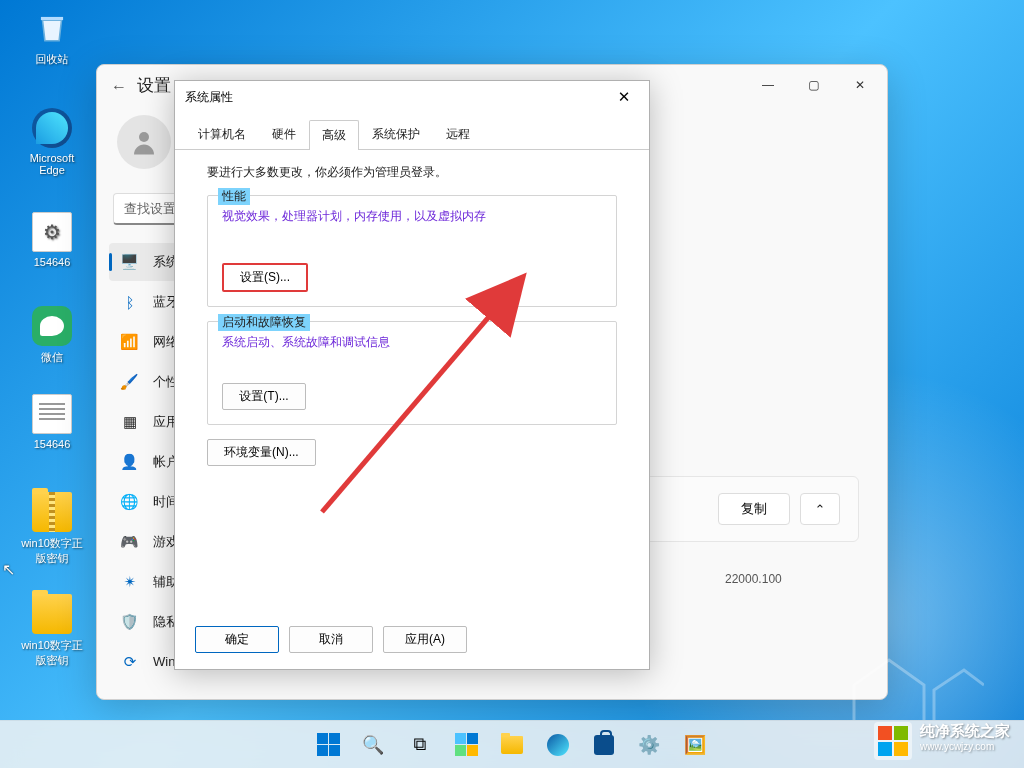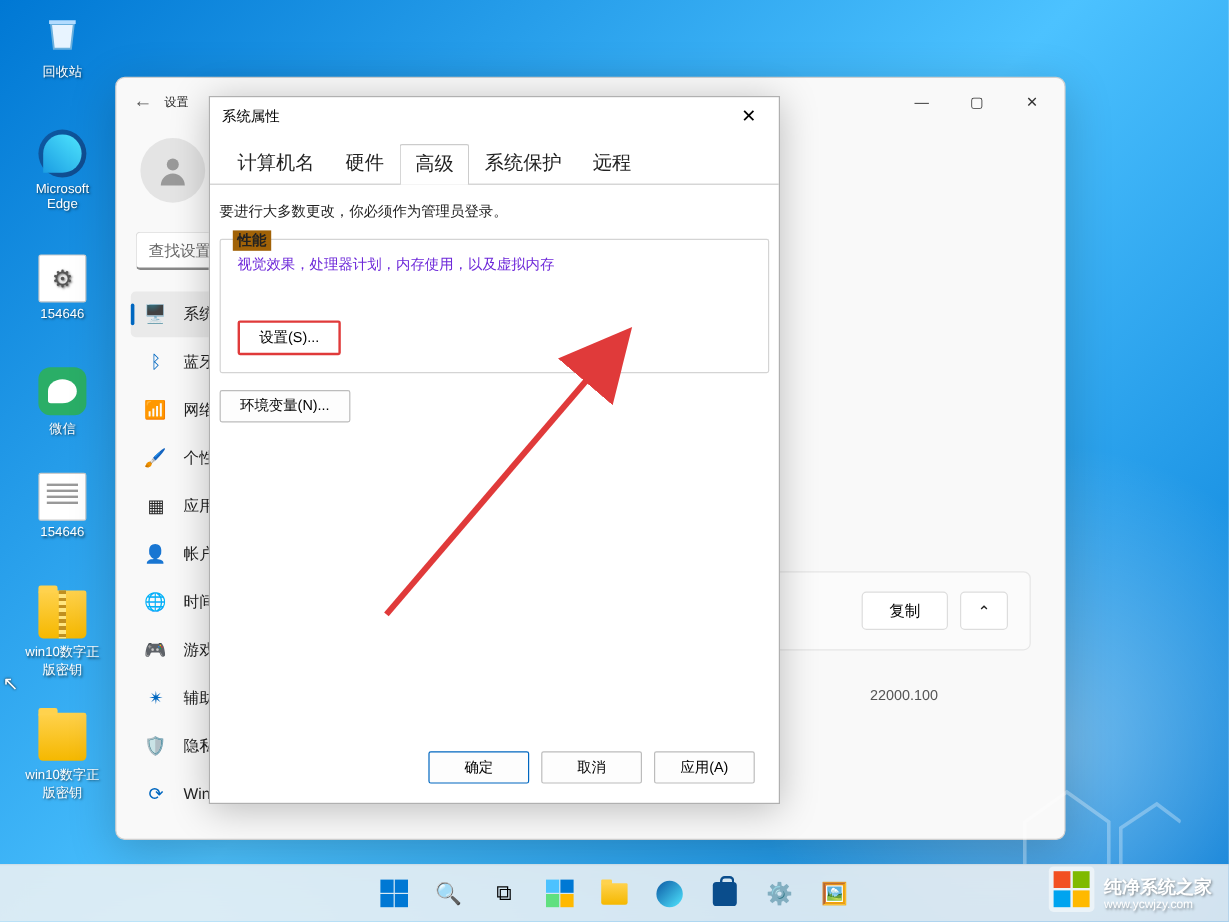--- a/index.html
+++ b/index.html
@@ -21,21 +21,21 @@
 .text-file .ico { background: #fff; border: 1px solid #ccc; border-radius: 2px; position: relative; }
 .text-file .ico::after { content: ""; position: absolute; top: 8px; left: 6px; right: 6px; height: 2px; background: #999; box-shadow: 0 5px 0 #999, 0 10px 0 #999, 0 15px 0 #999; }
 .folder-icon .ico { background: linear-gradient(180deg, #ffd24d, #f5b800); border-radius: 2px 2px 4px 4px; position: relative; }
 .folder-icon .ico::before { content: ""; position: absolute; top: -4px; left: 0; width: 16px; height: 6px; background: #ffd24d; border-radius: 2px 2px 0 0; }
 .folder-zip .ico::after { content: ""; position: absolute; left: 17px; top: 0; bottom: 0; width: 6px; background: repeating-linear-gradient(180deg, #c09020 0 3px, #ffe680 3px 6px); }
 
 
 .settings-window { position: absolute; left: 96px; top: 64px; width: 792px; height: 636px; background: #f9f9f9; border-radius: 8px; box-shadow: 0 10px 40px rgba(0,0,0,0.2); display: flex; flex-direction: column; border: 1px solid #d0d0d0; }
 .settings-titlebar { height: 40px; display: flex; align-items: center; padding: 0 4px; }
 .settings-titlebar .back { width: 36px; text-align: center; font-size: 16px; color: #555; cursor: pointer; }
-.settings-titlebar .title { font-size: 10px; color: #222; }
+.settings-titlebar .title { font-size: 17px; color: #222; }
 .settings-titlebar .winctrl { margin-left: auto; display: flex; }
 .settings-titlebar .winctrl div { width: 46px; height: 40px; display: flex; align-items: center; justify-content: center; color: #333; cursor: pointer; font-size: 12px; }
 .settings-body { flex: 1; display: flex; overflow: hidden; }
 .settings-side { width: 270px; padding: 0 12px; }
 .user-block { display: flex; align-items: center; gap: 12px; padding: 10px 8px; }
 .user-avatar { width: 54px; height: 54px; background: #e4e4e4; border-radius: 50%; display: flex; align-items: center; justify-content: center; }
 .search-box { margin: 14px 4px 18px; height: 32px; background: #fff; border: 1px solid #ddd; border-bottom: 2px solid #888; border-radius: 4px; display: flex; align-items: center; padding: 0 10px; font-size: 13px; color: #666; }
 .nav-list { display: flex; flex-direction: column; gap: 2px; }
 .nav-item { height: 38px; display: flex; align-items: center; gap: 14px; padding: 0 12px; border-radius: 4px; font-size: 13px; color: #222; cursor: pointer; position: relative; }
 .nav-item.active { background: #eaeaea; }
@@ -47,53 +47,53 @@
 .info-card { border: 1px solid #e6e6e6; border-radius: 6px; padding: 16px 18px; margin-top: 10px; display: flex; align-items: center; justify-content: space-between; background: #fbfbfb; }
 .copy-btn { border: 1px solid #ddd; background: #fff; border-radius: 4px; padding: 6px 22px; font-size: 13px; cursor: pointer; }
 .chev-box { border: 1px solid #ddd; background: #fff; border-radius: 4px; width: 40px; height: 32px; display: flex; align-items: center; justify-content: center; cursor: pointer; }
 .advanced-link { color: #0067c0; cursor: pointer; }
 .version-txt { color: #555; margin-top: 30px; margin-left: 330px; font-size: 12px; }
 
 
 .sysprop { position: absolute; left: 174px; top: 80px; width: 476px; height: 590px; background: #fff; border: 1px solid #b0b0b0; box-shadow: 0 4px 30px rgba(0,0,0,0.25); display: flex; flex-direction: column; }
 .sysprop-title { height: 32px; display: flex; align-items: center; padding: 0 10px; font-size: 12px; }
 .sysprop-title .close { margin-left: auto; width: 30px; text-align: center; cursor: pointer; font-size: 15px; }
-.sysprop-tabs { display: flex; border-bottom: 1px solid #ccc; padding: 0 10px; font-size: 16px; margin-top: 6px; }
+.sysprop-tabs { display: flex; border-bottom: 1px solid #ccc; padding: 0 10px; font-size: 12px; margin-top: 6px; }
 .sysprop-tabs .tab { padding: 6px 12px; border: 1px solid transparent; border-bottom: none; cursor: pointer; color: #222; }
 .sysprop-tabs .tab.active { border-color: #ccc; background: #fff; position: relative; top: 1px; border-radius: 2px 2px 0 0; }
-.sysprop-body { flex: 1; padding: 14px 8px; font-size: 12px; color: #222; }
+.sysprop-body { flex: 1; padding: 14px 32px; font-size: 12px; color: #222; }
 .group-box { border: 1px solid #d4d4d4; border-radius: 2px; padding: 12px 14px 14px; margin-top: 14px; position: relative; }
-.group-box .legend { position: absolute; top: -8px; left: 10px; background: #a16207; padding: 0 4px; font-size: 12px; font-weight: bold; }
+.group-box .legend { position: absolute; top: -8px; left: 10px; background: #7dd3fc; padding: 0 4px; font-size: 12px; }
 .group-desc { color: #6d28d9; margin-bottom: 10px; }
 .group-btn-row { display: flex; justify-content: flex-start; }
 .dlg-btn { border: 1px solid #bcbcbc; background: #fdfdfd; padding: 4px 16px; font-size: 12px; border-radius: 2px; cursor: pointer; min-width: 84px; text-align: center; }
 .dlg-btn.highlight { border: 2px solid #e03a3a; background: #fff; }
 .dlg-btn.highlight2 { border: 1px solid #0067c0; }
-.sysprop-footer { padding: 10px 20px 16px; display: flex; justify-content: flex-end; gap: 10px; }
+.sysprop-footer { padding: 10px 20px 16px; display: flex; gap: 10px; }
 .dlg-btn.disabled { color: #000000; cursor: default; }
 
 
 .red-arrow { position: absolute; left: 302px; top: 272px; width: 230px; height: 250px; pointer-events: none; }
 
 
 .taskbar { position: absolute; left: 0; right: 0; bottom: 0; height: 48px; background: rgba(243,243,243,0.85); backdrop-filter: blur(10px); display: flex; align-items: center; justify-content: center; gap: 6px; border-top: 1px solid rgba(0,0,0,0.05); }
 .task-icon { width: 40px; height: 40px; display: flex; align-items: center; justify-content: center; border-radius: 4px; cursor: pointer; }
 .task-icon .ti { width: 24px; height: 24px; display: flex; align-items: center; justify-content: center; font-size: 18px; }
 .start-logo { display: grid; grid-template-columns: 11px 11px; grid-template-rows: 11px 11px; gap: 1px; }
 .start-logo div { background: #0078d4; }
 .widgets-logo { display: grid; grid-template-columns: 11px 11px; grid-template-rows: 11px 11px; gap: 1px; }
 .widgets-logo div:nth-child(1){background:#4cc2ff;} .widgets-logo div:nth-child(2){background:#0078d4;} .widgets-logo div:nth-child(3){background:#60e080;} .widgets-logo div:nth-child(4){background:#ffb900;}
 .explorer-logo { width: 22px; height: 18px; background: linear-gradient(180deg,#ffd24d,#f5b800); border-radius: 1px 1px 2px 2px; position: relative; }
 .explorer-logo::before { content: ""; position: absolute; top: -3px; left: 0; width: 9px; height: 4px; background: #ffd24d; border-radius: 1px 1px 0 0; }
 .edge-logo { width: 22px; height: 22px; background: linear-gradient(135deg,#0c59a4,#50e6ff); border-radius: 50%; }
 .store-logo { width: 20px; height: 20px; background: #0a4d8c; border-radius: 3px; position: relative; }
 .store-logo::after { content: ""; position: absolute; top: -5px; left: 6px; width: 8px; height: 5px; border: 2px solid #0a4d8c; border-bottom: none; border-radius: 4px 4px 0 0; }
 
 
-.watermark { position: absolute; right: 14px; bottom: 8px; display: flex; align-items: flex-end; gap: 8px; color: #fff; font-weight: bold; font-size: 15px; text-shadow: 1px 1px 2px rgba(0,0,0,0.4); pointer-events: none; }
+.watermark { position: absolute; right: 14px; bottom: 8px; display: flex; align-items: flex-start; gap: 8px; color: #fff; font-weight: bold; font-size: 15px; text-shadow: 1px 1px 2px rgba(0,0,0,0.4); pointer-events: none; }
 .watermark .wm-logo { display: grid; grid-template-columns: 14px 14px; grid-template-rows: 14px 14px; gap: 2px; padding: 4px; background: rgba(255,255,255,0.5); border-radius: 4px; }
 .watermark .wm-logo div:nth-child(1){background:#f25022;} .watermark .wm-logo div:nth-child(2){background:#7fba00;} .watermark .wm-logo div:nth-child(3){background:#00a4ef;} .watermark .wm-logo div:nth-child(4){background:#ffb900;}
 .watermark .wm-sub { font-size: 10px; font-weight: normal; display: block; }
 .house-outline { position: absolute; right: 40px; bottom: 38px; pointer-events: none; opacity: 0.5; }
 .cursor { position: absolute; left: 2px; top: 560px; pointer-events: none; font-size: 16px; color: #fff; text-shadow: 0 0 2px #000; }
 </style>
 </head>
 <body>
 
 <div class="wallpaper-bloom"></div>
@@ -243,20 +243,28 @@
   <div class="sysprop-body">
     <div>要进行大多数更改，你必须作为管理员登录。</div>
     <div class="group-box">
       <span class="legend">性能</span>
       <div class="group-desc">视觉效果，处理器计划，内存使用，以及虚拟内存</div>
       <div style="height:28px"></div>
       <div class="group-btn-row">
           <button class="dlg-btn highlight">设置(S)...</button>
         </div>
     </div>
+    <div class="group-box">
+      <span class="legend">启动和故障恢复</span>
+      <div class="group-desc">系统启动、系统故障和调试信息</div>
+      <div style="height:22px"></div>
+      <div class="group-btn-row">
+          <button class="dlg-btn">设置(T)...</button>
+        </div>
+    </div>
     <div class="group-btn-row" style="margin-top:14px">
         <button class="dlg-btn">环境变量(N)...</button>
       </div>
   </div>
   <div class="sysprop-footer">
     <button class="dlg-btn highlight2">确定</button>
     <button class="dlg-btn">取消</button>
     <button class="dlg-btn disabled">应用(A)</button>
   </div>
 </div>

